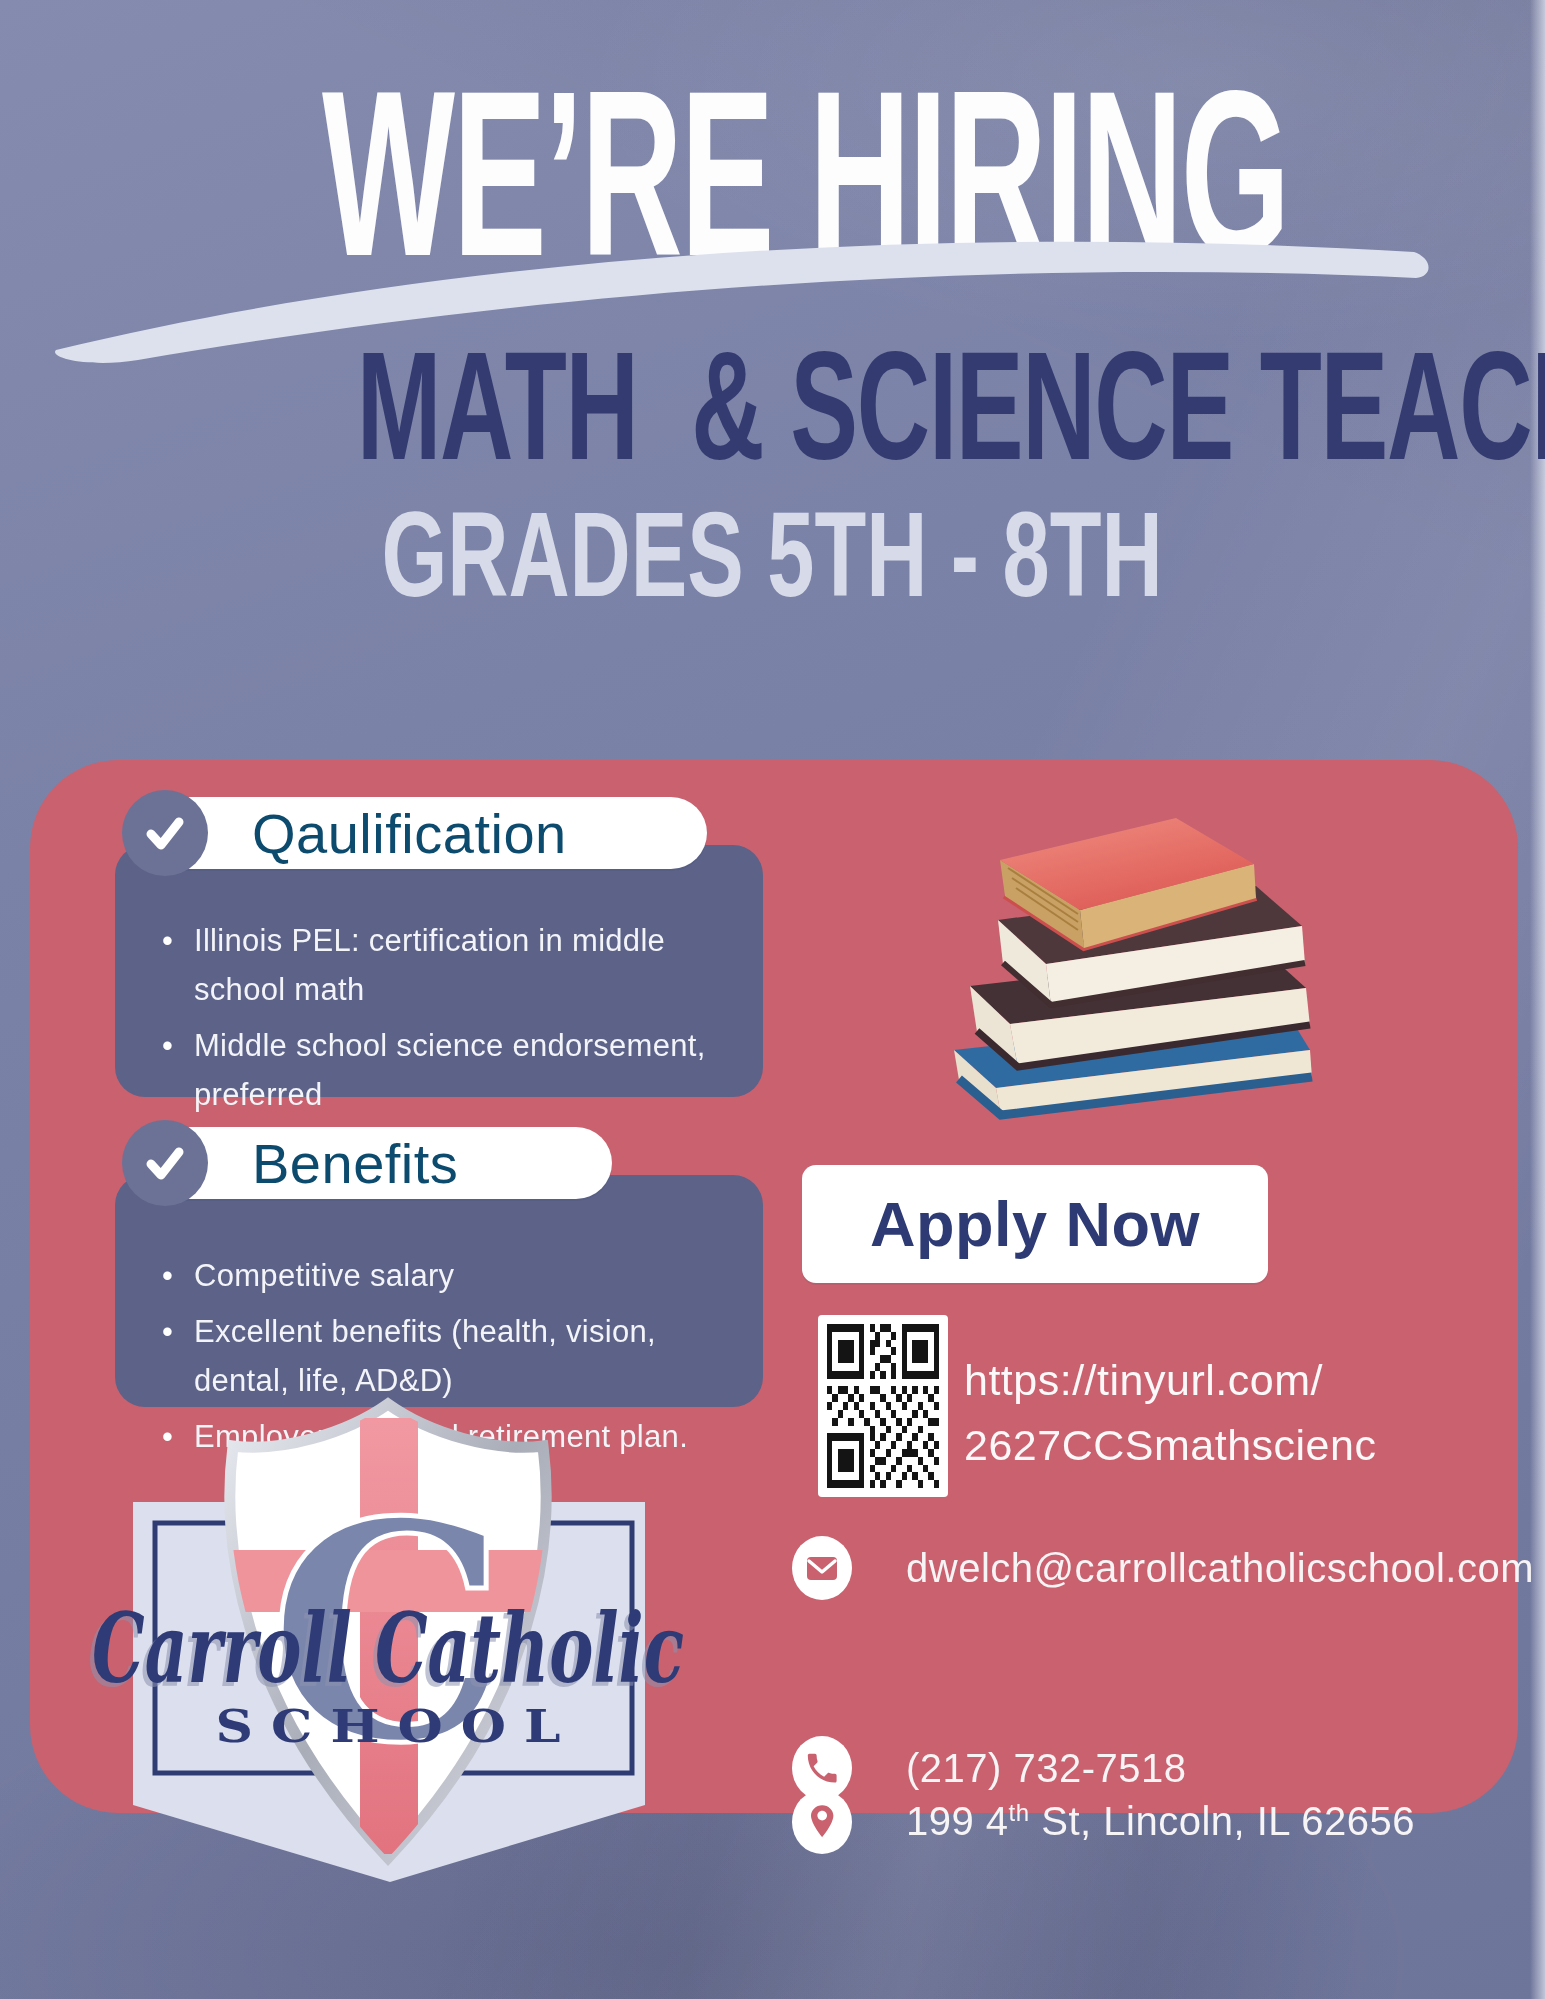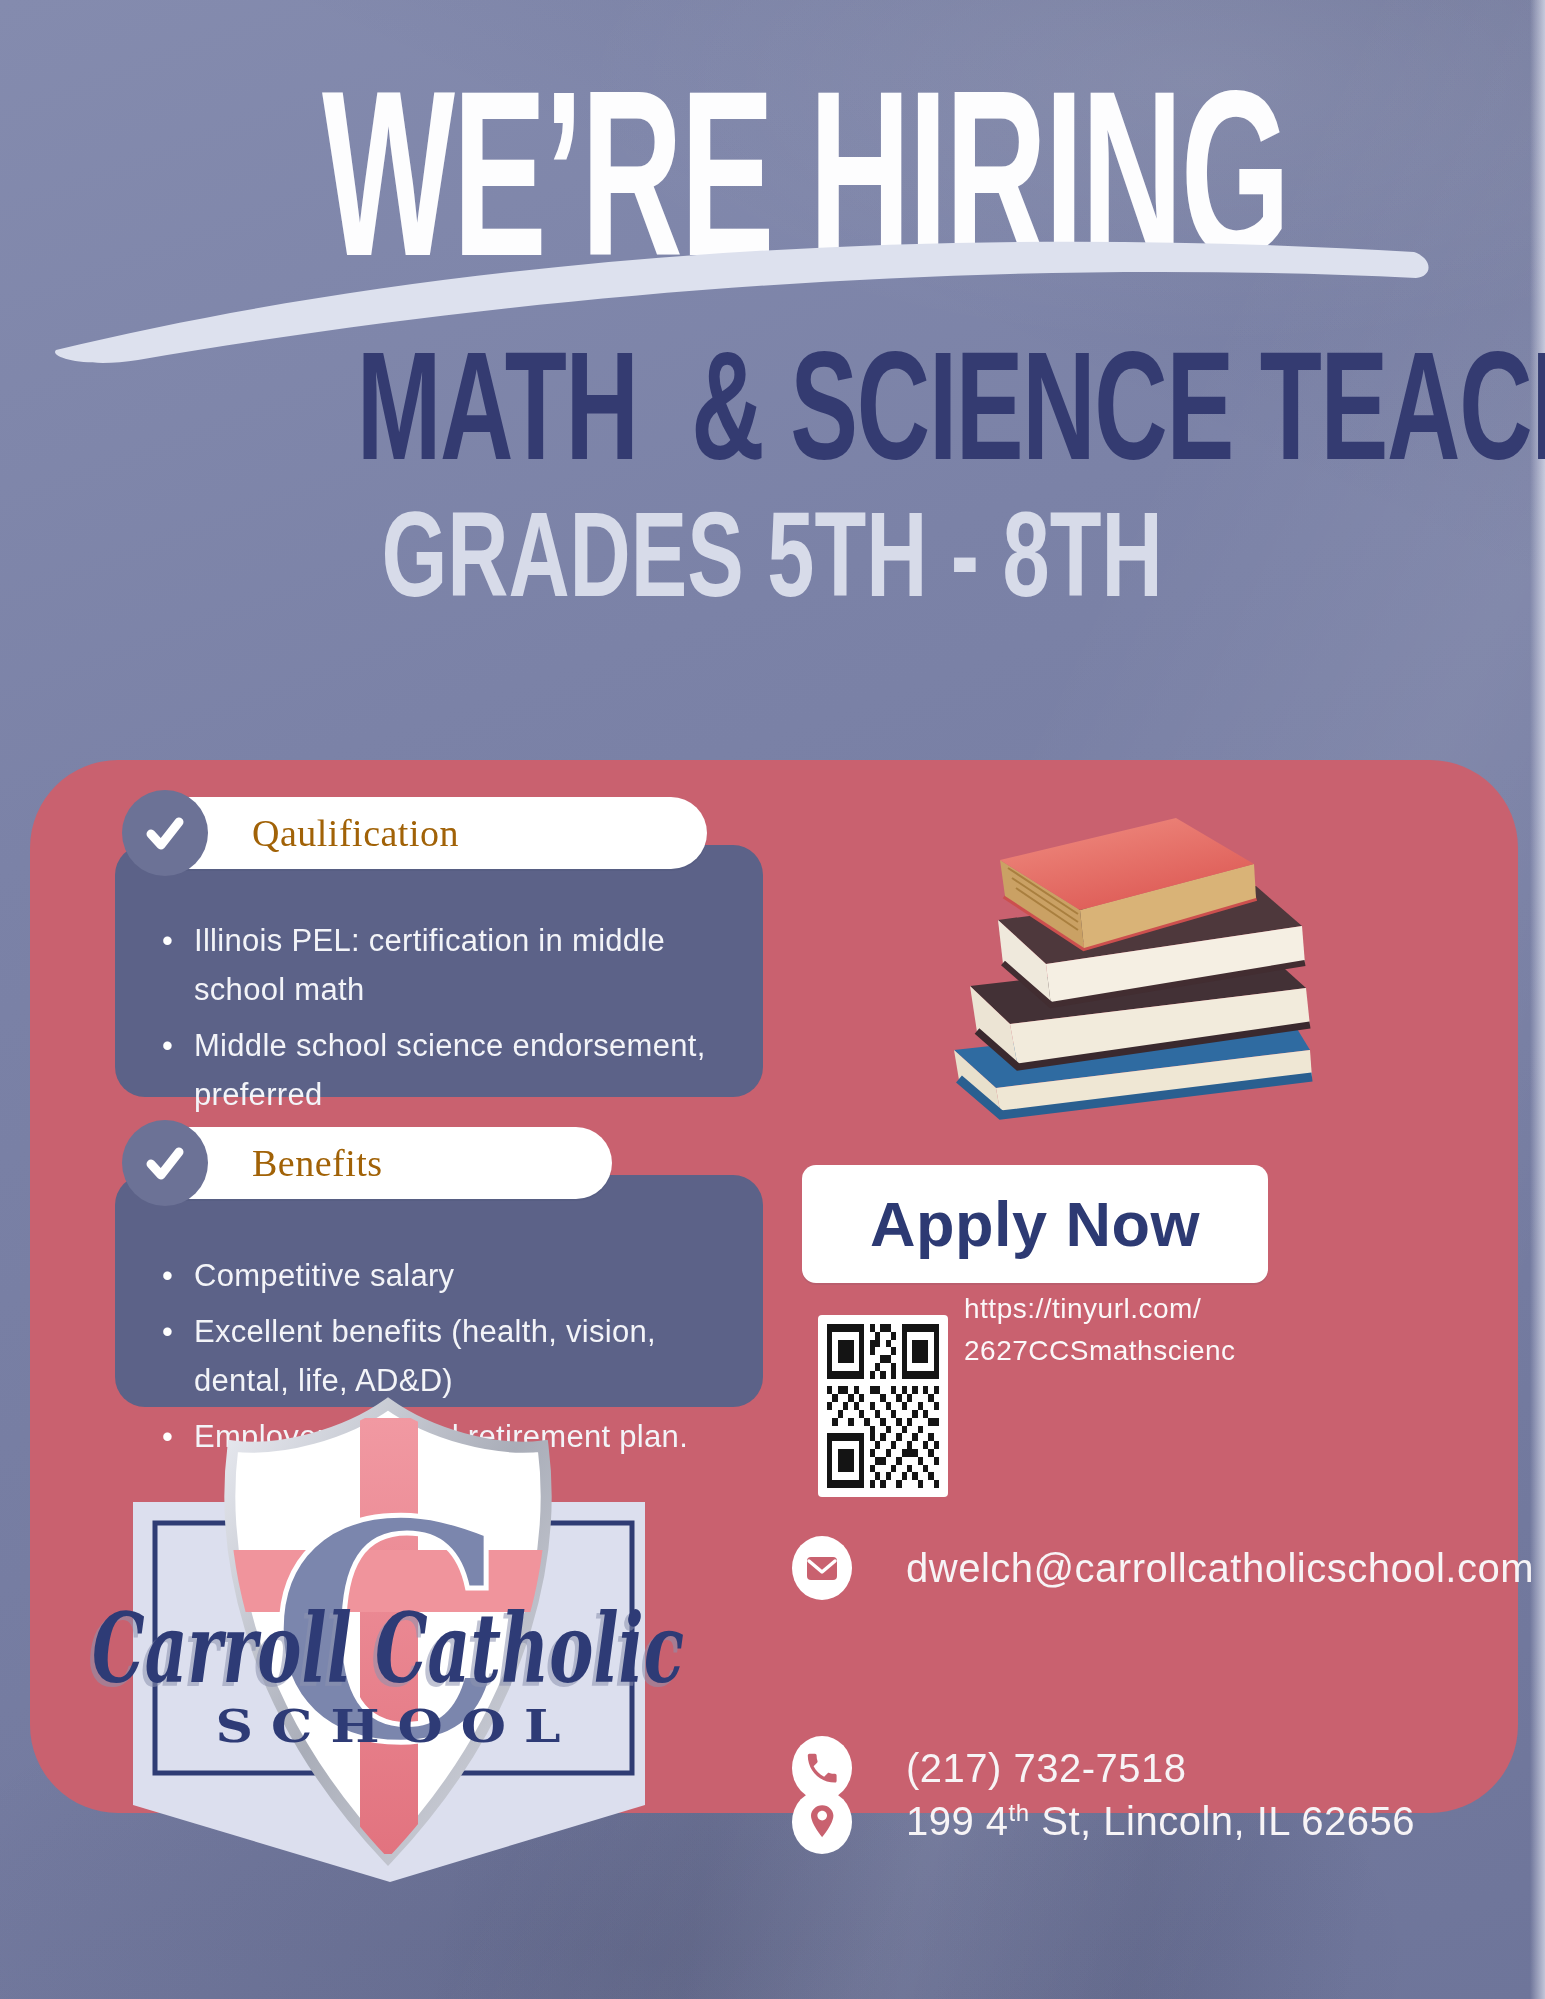--- a/index.html
+++ b/index.html
@@ -39,21 +39,21 @@
   }
 
   .panel{position:absolute;background:#5c6288;border-radius:30px;}
   #qual-panel{left:115px;top:845px;width:648px;height:252px;}
   #ben-panel{left:115px;top:1175px;width:648px;height:232px;}
 
   .pill{position:absolute;background:#ffffff;border-radius:40px;display:flex;align-items:center;
         box-shadow:0 2px 0 rgba(60,65,100,0.12);}
   #qual-pill{left:150px;top:797px;width:455px;height:72px;padding-left:102px;}
   #ben-pill{left:150px;top:1127px;width:360px;height:72px;padding-left:102px;}
-  .pill-label{font-size:38px;color:#a16207;letter-spacing:0.5px;font-family:Liberation Serif, serif;}
+  .pill-label{font-size:56px;color:#0c4a6e;letter-spacing:0.5px;}
 
   .check-circle{position:absolute;width:86px;height:86px;border-radius:50%;background:#6c7296;
     display:flex;align-items:center;justify-content:center;}
   #qual-check{left:122px;top:790px;}
   #ben-check{left:122px;top:1120px;}
 
   ul.blist{list-style:none;margin:14px;padding:0;color:#f3f4f8;font-size:31px;line-height:1.58;}
   ul.blist li{position:relative;padding-left:40px;margin-bottom:7px;letter-spacing:0.3px;}
   ul.blist li::before{content:"•";position:absolute;left:8px;top:0;color:#fff;font-size:31px;}
   #qual-list{position:absolute;left:140px;top:903px;width:600px;}
@@ -63,22 +63,22 @@
 
   #apply-btn{
     position:absolute;left:802px;top:1165px;width:466px;height:118px;border-radius:14px;
     background:#ffffff;border:none;display:flex;align-items:center;justify-content:center;
     cursor:pointer;box-shadow:0 2px 0 rgba(60,65,100,0.10);
   }
   #apply-btn span{font-size:63px;font-weight:bold;color:#2d3a73;letter-spacing:0.5px;}
 
   #qr-box{position:absolute;left:818px;top:1315px;width:130px;height:182px;background:#ffffff;
     border-radius:4px;display:flex;align-items:center;justify-content:center;}
-  #url-text{position:absolute;left:964px;top:1288px;width:560px;color:#fbf8f9;
-    font-size:28px;line-height:1.5;letter-spacing:0.5px;}
+  #url-text{position:absolute;left:964px;top:1348px;width:560px;color:#fbf8f9;
+    font-size:43px;line-height:1.5;letter-spacing:0.5px;}
 
   .contact-row{position:absolute;left:790px;display:flex;align-items:center;gap:52px;height:64px;}
   #row-email{top:1536px;} #row-phone{top:1736px;} #row-address{top:1790px;}
   .contact-text{color:#f7f4f6;font-size:40px;letter-spacing:0.5px;white-space:nowrap;}
   .contact-text sup{font-size:24px;}
 
   #logo{position:absolute;left:75px;top:1390px;}
 </style>
 </head>
 <body>

